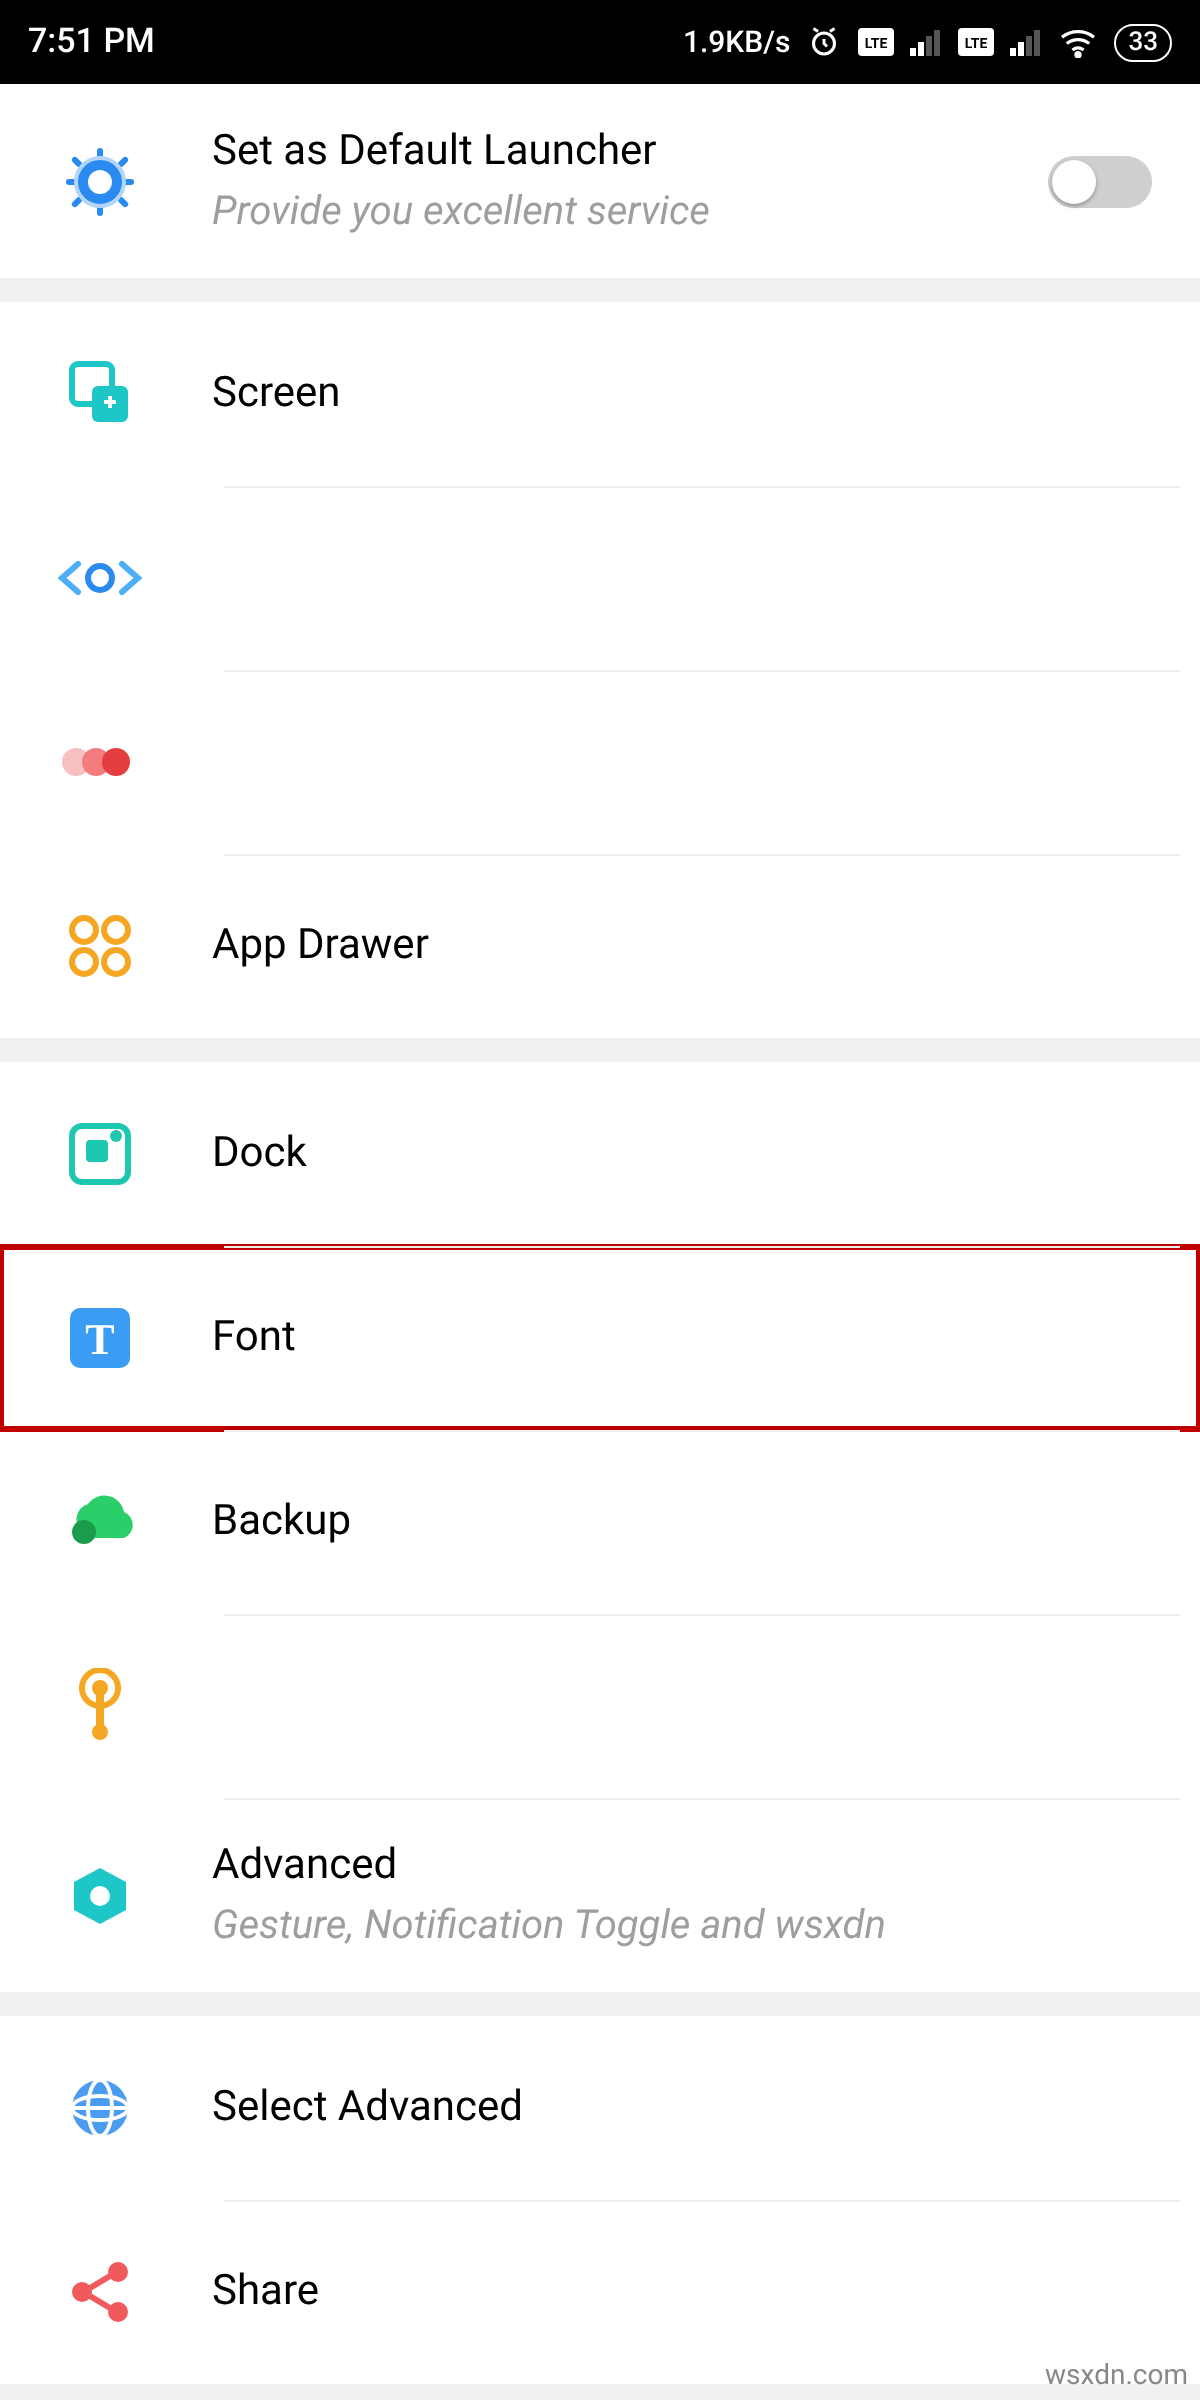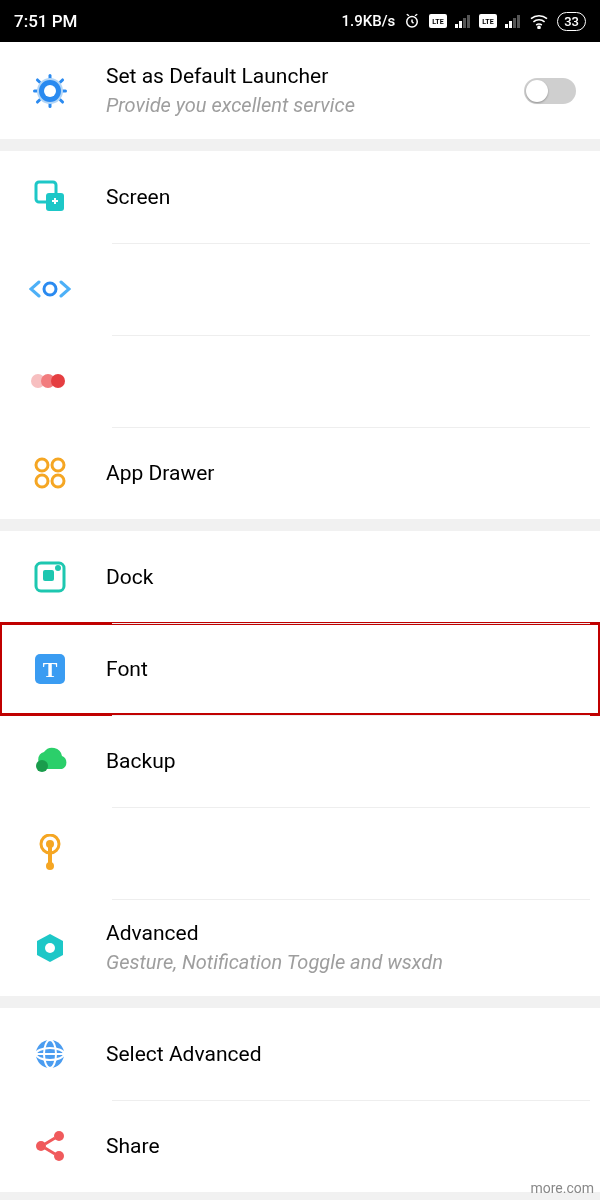--- a/index.html
+++ b/index.html
@@ -245,13 +245,13 @@
           <circle cx="26" cy="27" r="5" fill="#f05a5c"></circle>
           <path d="M12 15 L22 9 M12 19 L22 25" stroke="#f05a5c" stroke-width="3"></path>
         </svg>
     </div>
     <div class="txt">
         <div class="title">Share</div>
       </div>
   </div>
 </div>
 
-<div class="watermark">more.com</div>
+<div class="watermark">wsxdn.com</div>
 
 </body></html>

